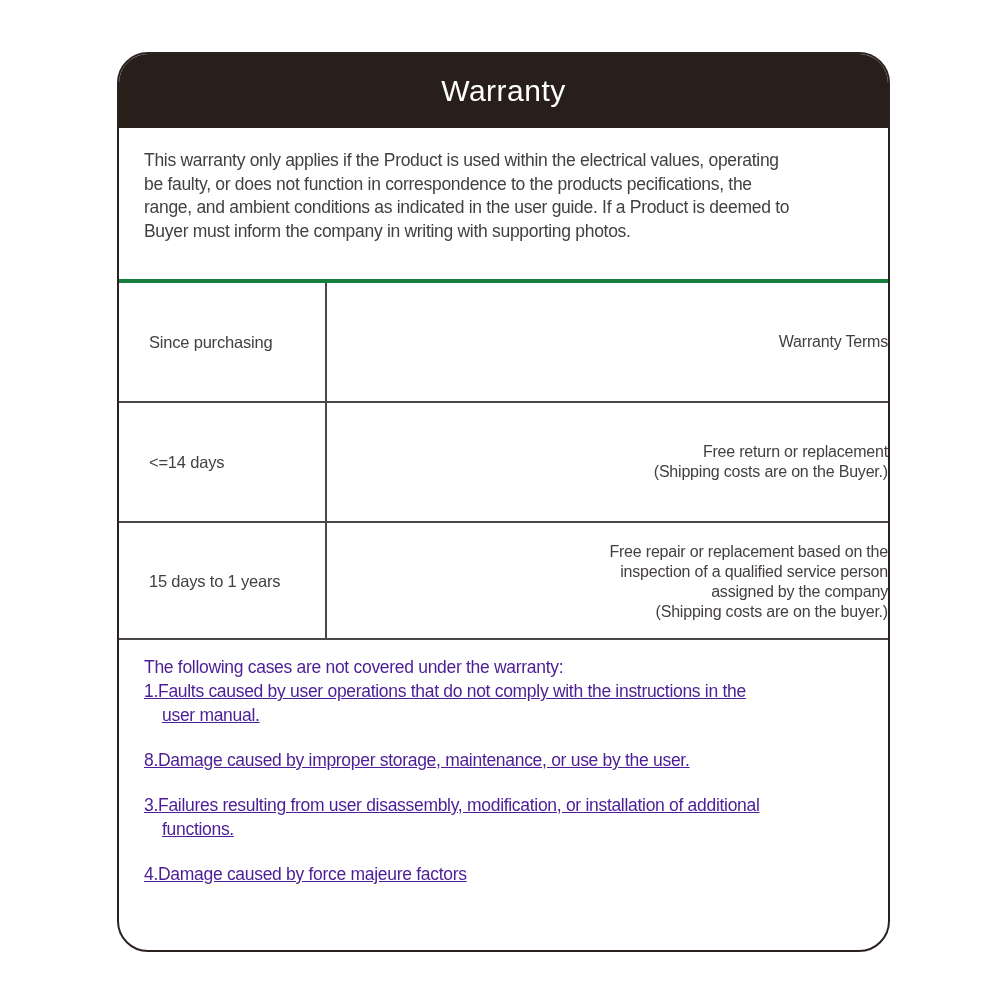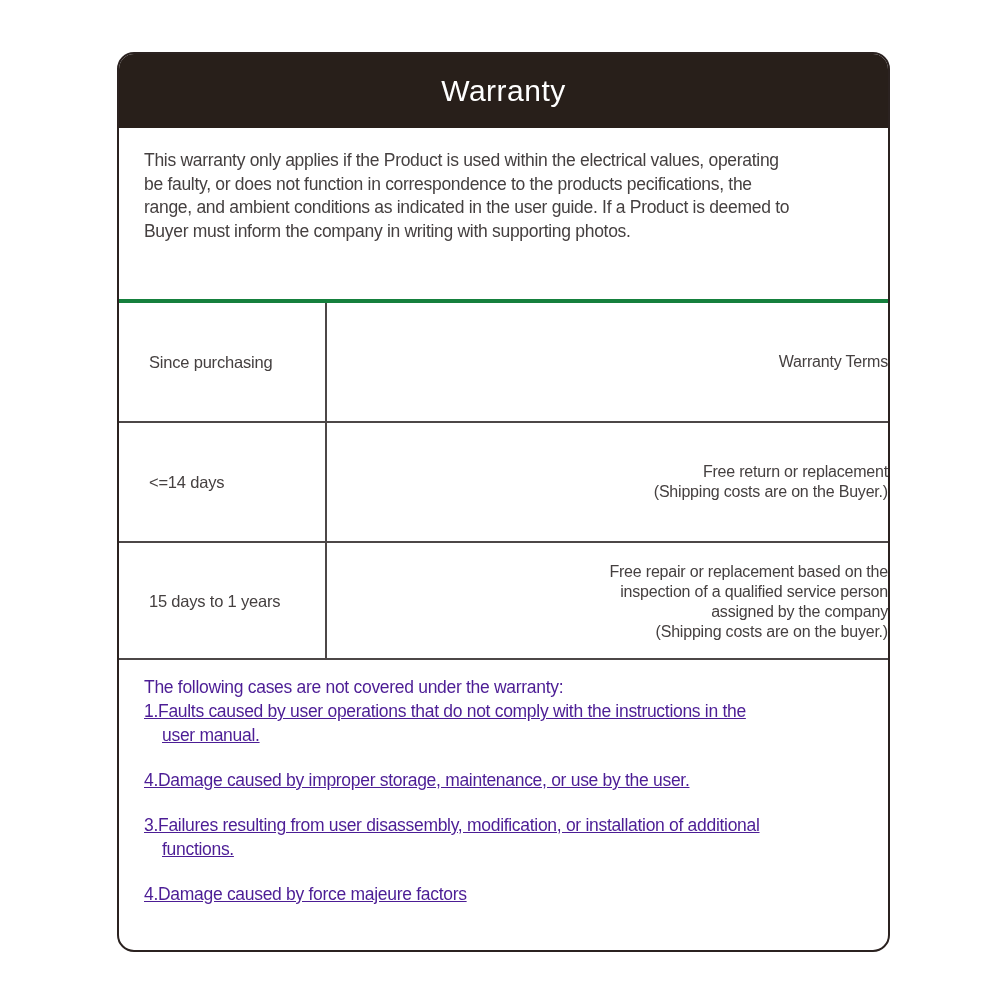--- a/index.html
+++ b/index.html
@@ -18,37 +18,37 @@
   }
   .card {
     position: absolute;
     left: 117px;
     top: 52px;
     width: 773px;
     height: 900px;
     box-sizing: border-box;
     background: #ffffff;
     border: 2px solid #2b2220;
-    border-radius: 17px;
+    border-radius: 31px;
     overflow: hidden;
   }
   .card-header {
     height: 74px;
     background: #281f1a;
     display: flex;
     align-items: center;
     justify-content: center;
   }
   .title {
     color: #ffffff;
     font-size: 30px;
     letter-spacing: 0.5px;
   }
   .intro {
-    height: 171px;
+    height: 151px;
     box-sizing: border-box;
     padding: 21px 6px 0 25px;
     font-size: 17.5px;
     line-height: 23.5px;
     letter-spacing: -0.3px;
     color: #454040;
   }
   .wtable {
     box-sizing: border-box;
     height: 361px;
@@ -145,21 +145,21 @@
     </div>
 
     <div class="notes">
       <div class="note-heading">The following cases are not covered under the warranty:</div>
       <div class="note-items">
         <div class="note-item">
           <div class="note-line1">1.Faults caused by user operations that do not comply with the instructions in the</div>
           <div class="note-line2">user manual.</div>
         </div>
         <div class="note-item">
-          <div class="note-line1">4.Damage caused by improper storage, maintenance, or use by the user.</div>
+          <div class="note-line1">8.Damage caused by improper storage, maintenance, or use by the user.</div>
           <div class="note-line2"></div>
         </div>
         <div class="note-item">
           <div class="note-line1">3.Failures resulting from user disassembly, modification, or installation of additional</div>
           <div class="note-line2">functions.</div>
         </div>
         <div class="note-item">
           <div class="note-line1">4.Damage caused by force majeure factors</div>
         </div>
       </div>

